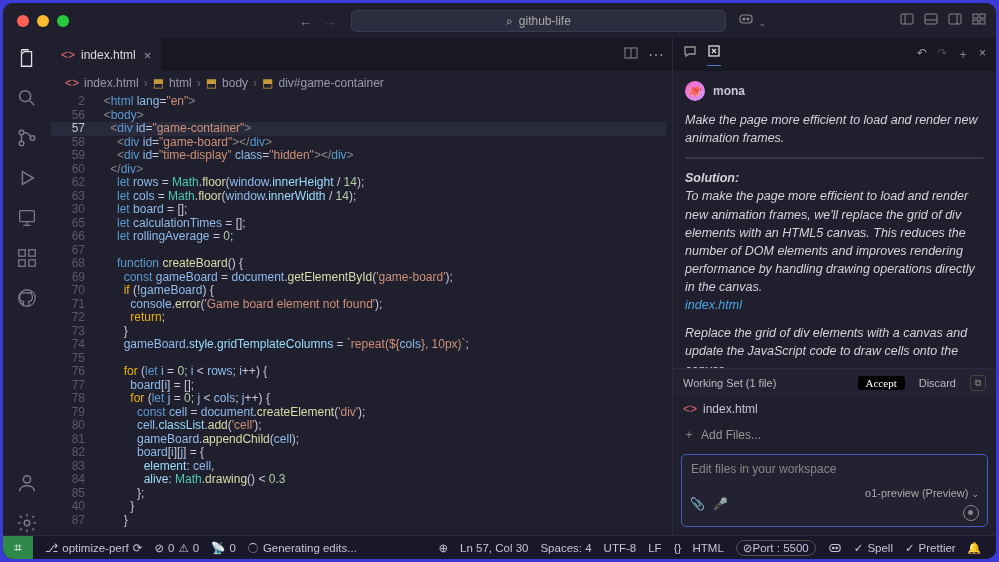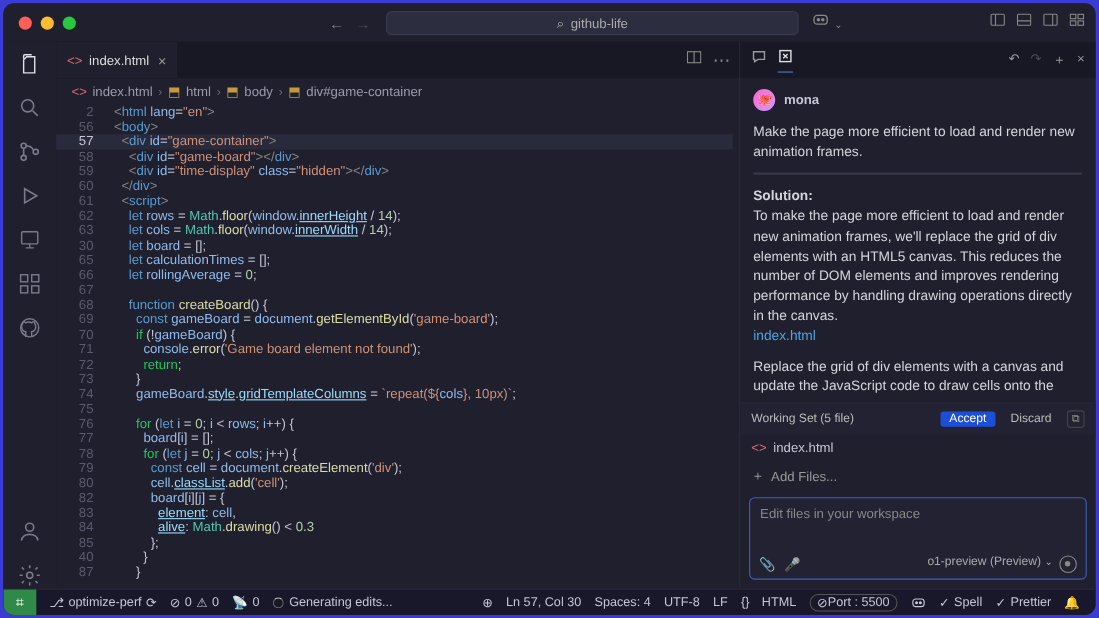--- a/index.html
+++ b/index.html
@@ -45,57 +45,57 @@
   .gutter { width: 46px; text-align: right; padding-right: 12px; color: #5a5a6e; user-select: none; }
   .code-row.active .gutter { color: #c5c5d6; }
   .code-row.active { background: #2a2a3d; }
   .ln { white-space: pre; color: #c5c5d6; }
 
   .tk-tag { color: #5a9bcf; }
   .tk-attr { color: #8fbcec; }
   .tk-str { color: #ce9178; }
   .tk-punc { color: #888; }
   .tk-key { color: #5a9bcf; }
-  .tk-key2 { color: #22c55e; }
+  .tk-key2 { color: #eab308; }
   .tk-var { color: #8fbcec; }
   .tk-num { color: #b5cea8; }
   .tk-fn { color: #dcdcaa; }
-  .tk-prop { color: #9cdcfe; text-decoration: underline; }
+  .tk-prop { color: #9cdcfe; }
   .tk-type { color: #4ec9b0; }
   .tk-op { color: #c5c5d6; }
 
   
   .copilot { width: 324px; background: #1f1f2e; border-left: 1px solid #2b2b3c; display: flex; flex-direction: column; font-size: 12px; color: #c5c5d6; }
   .cop-header { height: 33px; display: flex; align-items: center; justify-content: space-between; padding: 0 10px; background: #181825; }
   .cop-header-left { display: flex; gap: 10px; color: #999; }
   .cop-header-right { display: flex; gap: 10px; color: #999; }
   .cop-body { flex: 1; overflow-y: auto; padding: 10px 12px; display: flex; flex-direction: column; gap: 10px; }
   .cop-user { display: flex; align-items: center; gap: 8px; }
   .avatar { width: 20px; height: 20px; border-radius: 50%; background: linear-gradient(135deg,#f6c,#c9f); display:flex; align-items:center; justify-content:center; font-size:12px;}
-  .cop-text { font-size: 12.5px; line-height: 1.45; color: #d4d4dc; }
+  .cop-text { font-size: 12.5px; line-height: 1.45; color: #d4d4dc; font-style: italic; }
   .cop-copilot-row { display: flex; align-items: center; gap: 8px; margin-top: 4px; }
   .cop-copilot-row .gen { color: #888; font-size: 11px; }
   .cop-refs { border: 1px solid #383848; border-radius: 5px; overflow: hidden; }
   .cop-refs-head { padding: 5px 8px; color: #aaa; font-size: 11px; display:flex; align-items:center; gap:5px; }
   .cop-link { color: #4fa3e3; }
 
   .cop-bottom { border-top: 1px solid #2b2b3c; }
   .workset-head { display:flex; align-items:center; justify-content:space-between; padding:6px 10px; font-size:11px; color:#bbb; background:#222233; }
   .ws-actions { display:flex; gap:6px; align-items:center; }
   .ws-btn { font-size:11px; padding:1px 8px; border-radius:3px; cursor:pointer; }
-  .ws-accept { background:#1d4ed8; color:#fff; }
+  .ws-accept { background:#000000; color:#fff;font-family:Liberation Serif, serif; }
   .ws-discard { color:#bbb; }
   .ws-diff { color:#888; border:1px solid #444; border-radius:3px; width:16px; height:16px; display:flex; align-items:center; justify-content:center; font-size:10px;}
   .ws-item { padding:5px 10px; display:flex; align-items:center; gap:6px; font-size:12px; }
   .ws-add { padding:5px 10px; display:flex; align-items:center; gap:6px; font-size:12px; color:#999; }
-  .cop-input { margin:6px 8px 8px; border:1px solid #3f5fbd; border-radius:5px; background:#222233; display:flex; flex-direction:column;gap:20px; }
+  .cop-input { margin:6px 8px 8px; border:1px solid #3f5fbd; border-radius:5px; background:#222233; display:flex; flex-direction:column; }
   .cop-input-text { padding:7px 9px; color:#888; font-size:12px; min-height:26px; }
   .cop-input-row { display:flex; align-items:center; justify-content:space-between; padding:4px 8px 5px; }
   .cop-input-left { display:flex; gap:8px; color:#888; }
-  .cop-input-right { display:flex; align-items:flex-start; gap:6px; color:#aaa; font-size:11px; }
+  .cop-input-right { display:flex; align-items:flex-end; gap:6px; color:#aaa; font-size:11px;flex-direction:column; }
   .send-btn { width:16px; height:16px; border:1.5px solid #888; border-radius:50%; position:relative; }
   .send-btn::after { content:""; position:absolute; left:4px; top:4px; width:5px; height:5px; border-radius:50%; background:#888; }
 
   
   .statusbar { height: 24px; background: #18182a; display: flex; align-items: center; font-size: 11.5px; color: #c5c5d6; padding: 0 8px; border-top:1px solid #2b2b3c; }
   .statusbar .sb-remote { background:#2f8a4a; color:#fff; width:30px; height:24px; margin:-0px 6px 0 -8px; display:flex; align-items:center; justify-content:center; border-bottom-left-radius:8px; font-size:13px; }
   .sb-item { display:flex; align-items:center; gap:4px; padding:0 6px; white-space:nowrap; }
   .sb-spacer { flex:1; }
   .sb-gen { display:flex; align-items:center; gap:5px; }
   .sb-spin { width:10px; height:10px; border:1.5px solid #666; border-top-color:#ccc; border-radius:50%; }
@@ -263,24 +263,20 @@
           </div>
           <div class="code-row">
             <div class="gutter">59</div>
             <div class="ln">      <span class="tk-punc">&lt;</span><span class="tk-tag">div</span> <span class="tk-attr">id</span><span class="tk-op">=</span><span class="tk-str">"time-display"</span> <span class="tk-attr">class</span><span class="tk-op">=</span><span class="tk-str">"hidden"</span><span class="tk-punc">&gt;&lt;/</span><span class="tk-tag">div</span><span class="tk-punc">&gt;</span></div>
           </div>
           <div class="code-row">
             <div class="gutter">60</div>
             <div class="ln">    <span class="tk-punc">&lt;/</span><span class="tk-tag">div</span><span class="tk-punc">&gt;</span></div>
           </div>
           <div class="code-row">
-            <div class="gutter">61</div>
-            <div class="ln">    <span class="tk-punc">&lt;</span><span class="tk-tag">script</span><span class="tk-punc">&gt;</span></div>
-          </div>
-          <div class="code-row">
             <div class="gutter">62</div>
             <div class="ln">      <span class="tk-key">let</span> <span class="tk-var">rows</span> <span class="tk-op">=</span> <span class="tk-type">Math</span>.<span class="tk-fn">floor</span>(<span class="tk-var">window</span>.<span class="tk-prop">innerHeight</span> <span class="tk-op">/</span> <span class="tk-num">14</span>);</div>
           </div>
           <div class="code-row">
             <div class="gutter">63</div>
             <div class="ln">      <span class="tk-key">let</span> <span class="tk-var">cols</span> <span class="tk-op">=</span> <span class="tk-type">Math</span>.<span class="tk-fn">floor</span>(<span class="tk-var">window</span>.<span class="tk-prop">innerWidth</span> <span class="tk-op">/</span> <span class="tk-num">14</span>);</div>
           </div>
           <div class="code-row">
             <div class="gutter">30</div>
             <div class="ln">      <span class="tk-key">let</span> <span class="tk-var">board</span> <span class="tk-op">=</span> [];</div>
@@ -341,20 +337,24 @@
             <div class="gutter">78</div>
             <div class="ln">          <span class="tk-key2">for</span> (<span class="tk-key">let</span> <span class="tk-var">j</span> <span class="tk-op">=</span> <span class="tk-num">0</span>; <span class="tk-var">j</span> <span class="tk-op">&lt;</span> <span class="tk-var">cols</span>; <span class="tk-var">j</span><span class="tk-op">++</span>) {</div>
           </div>
           <div class="code-row">
             <div class="gutter">79</div>
             <div class="ln">            <span class="tk-key">const</span> <span class="tk-var">cell</span> <span class="tk-op">=</span> <span class="tk-var">document</span>.<span class="tk-fn">createElement</span>(<span class="tk-str">'div'</span>);</div>
           </div>
           <div class="code-row">
             <div class="gutter">80</div>
             <div class="ln">            <span class="tk-var">cell</span>.<span class="tk-prop">classList</span>.<span class="tk-fn">add</span>(<span class="tk-str">'cell'</span>);</div>
+          </div>
+          <div class="code-row">
+            <div class="gutter">81</div>
+            <div class="ln">            <span class="tk-var">gameBoard</span>.<span class="tk-fn">appendChild</span>(<span class="tk-var">cell</span>);</div>
           </div>
           <div class="code-row">
             <div class="gutter">82</div>
             <div class="ln">            <span class="tk-var">board</span>[<span class="tk-var">i</span>][<span class="tk-var">j</span>] <span class="tk-op">=</span> {</div>
           </div>
           <div class="code-row">
             <div class="gutter">83</div>
             <div class="ln">              <span class="tk-prop">element</span>: <span class="tk-var">cell</span>,</div>
           </div>
           <div class="code-row">
@@ -411,21 +411,21 @@
           <b>Solution:</b><br>
           <span>To make the page more efficient to load and render new animation frames, we'll replace the grid of div elements with an HTML5 canvas. This reduces the number of DOM elements and improves rendering performance by handling drawing operations directly in the canvas.</span><br>
           <span class="cop-link">index.html</span>
         </div>
         <div class="cop-text">Replace the grid of div elements with a canvas and update the JavaScript code to draw cells onto the canvas.</div>
 
       </div>
 
       <div class="cop-bottom">
         <div class="workset-head">
-          <span>Working Set (5 file)</span>
+          <span>Working Set (1 file)</span>
           <div class="ws-actions">
             <span class="ws-btn ws-accept">Accept</span>
             <span class="ws-btn ws-discard">Discard</span>
             <span class="ws-diff">⧉</span>
           </div>
         </div>
         <div class="ws-item">
           <span style="color:#e06c75">&lt;&gt;</span>
           <span>index.html</span>
         </div>

